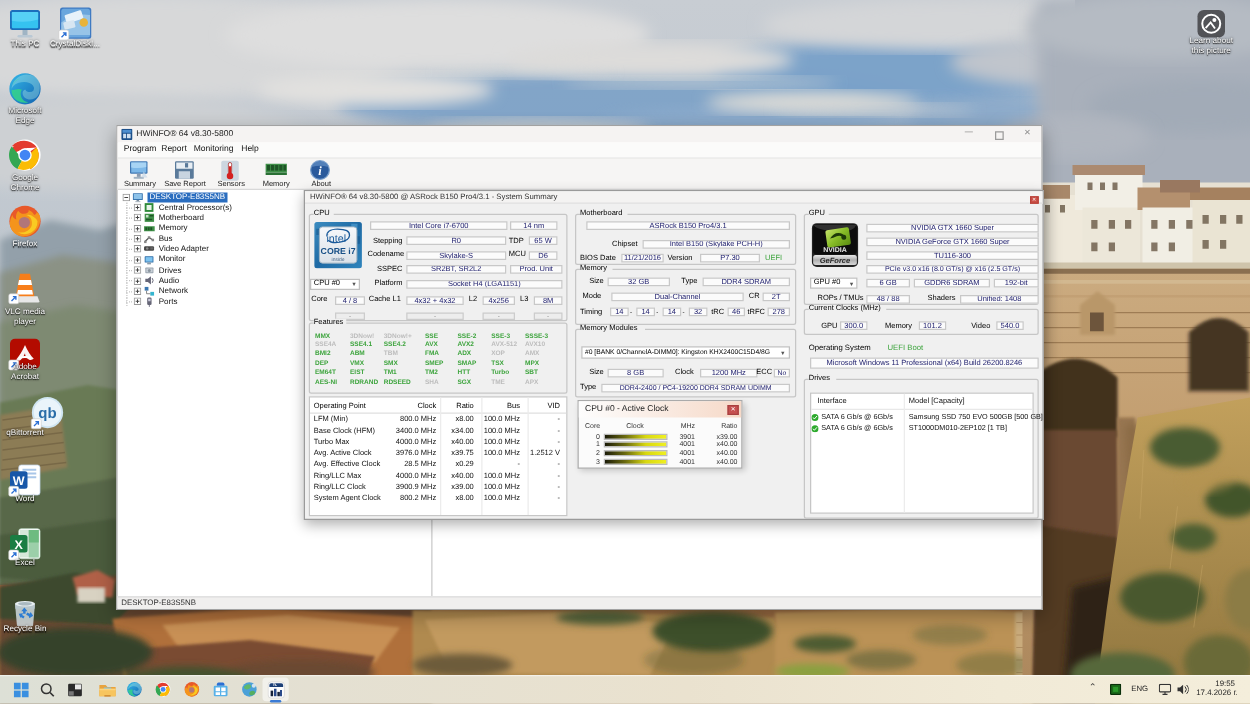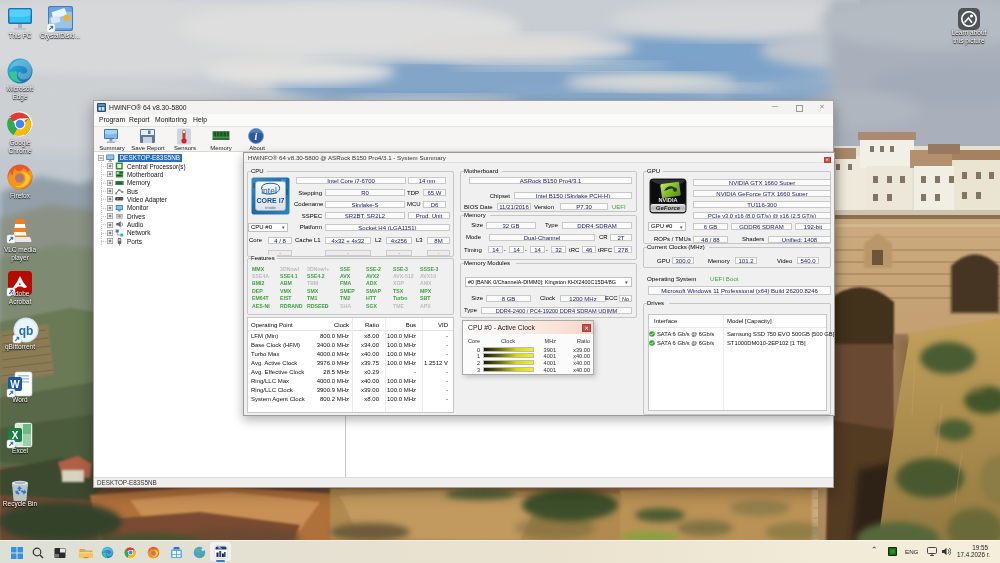--- a/index.html
+++ b/index.html
@@ -267,21 +267,21 @@
 <div class="abs" style="left:6px;top:269px;width:28px;height:28px;"><svg width="28" height="28" viewBox="0 0 28 28">
       <rect x="2" y="2" width="24" height="24" rx="4" fill="#b30b00"></rect>
       <path d="M14,7 q3,7 7,11 q-2,1.5 -4,0.5 q-3,-2 -3,-5 q-1,3 -3.5,5.5 q-2,1 -3.5,-0.5 q4,-4.5 7,-11.5 Z" fill="#fff" opacity="0.95"></path>
       <path d="M9,16.5 q5,-1.5 10,0 l0,1.5 q-5,-1.2 -10,0 Z" fill="#fff"></path>
       <g>
         <rect x="1" y="19" width="8" height="8" rx="1.5" fill="#fff" stroke="#c8c8c8" stroke-width="0.5"></rect>
         <path d="M3.2,24.8 L6.5,21.5 M4.3,21.3 L6.7,21.3 L6.7,23.7" stroke="#2b6fd4" stroke-width="1.1" fill="none"></path>
       </g>
     </svg></div>
 <div class="dlabel" style="left:-10px;top:290px;width:60px;">Adobe<br>Acrobat</div>
-<div class="abs" style="left:12px;top:316px;width:28px;height:28px;"><svg width="28" height="28" viewBox="0 0 28 28">
+<div class="abs" style="left:24px;top:316px;width:28px;height:28px;"><svg width="28" height="28" viewBox="0 0 28 28">
       <circle cx="14" cy="14" r="12.5" fill="#cfe5f2"></circle>
       <circle cx="14" cy="14" r="11" fill="#eaf4fa"></circle>
       <text x="14" y="18.5" font-family="Liberation Sans" font-size="12" fill="#2a6da8" text-anchor="middle" font-weight="bold">qb</text>
       <g>
         <rect x="1" y="19" width="8" height="8" rx="1.5" fill="#fff" stroke="#c8c8c8" stroke-width="0.5"></rect>
         <path d="M3.2,24.8 L6.5,21.5 M4.3,21.3 L6.7,21.3 L6.7,23.7" stroke="#2b6fd4" stroke-width="1.1" fill="none"></path>
       </g>
     </svg></div>
 <div class="dlabel" style="left:-10px;top:343px;width:60px;">qBittorrent</div>
 <div class="abs" style="left:6px;top:370px;width:28px;height:28px;"><svg width="28" height="28" viewBox="0 0 28 28">

